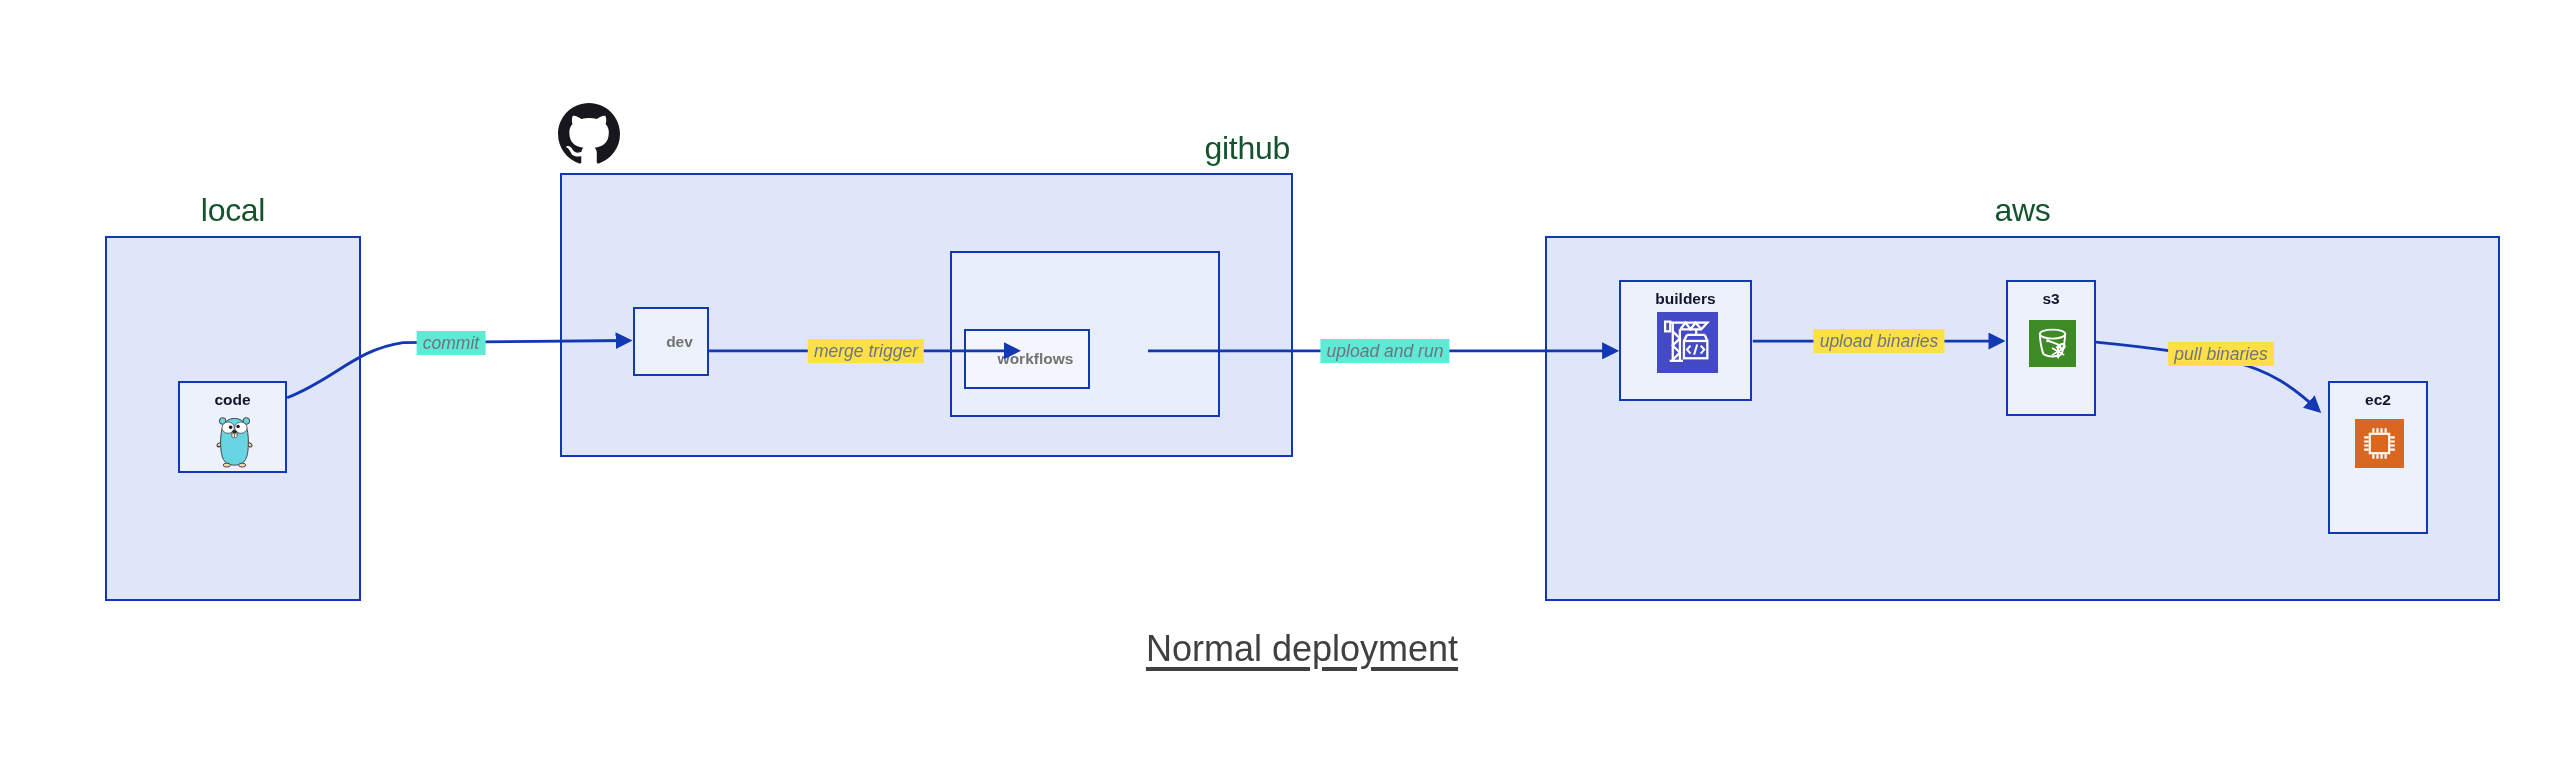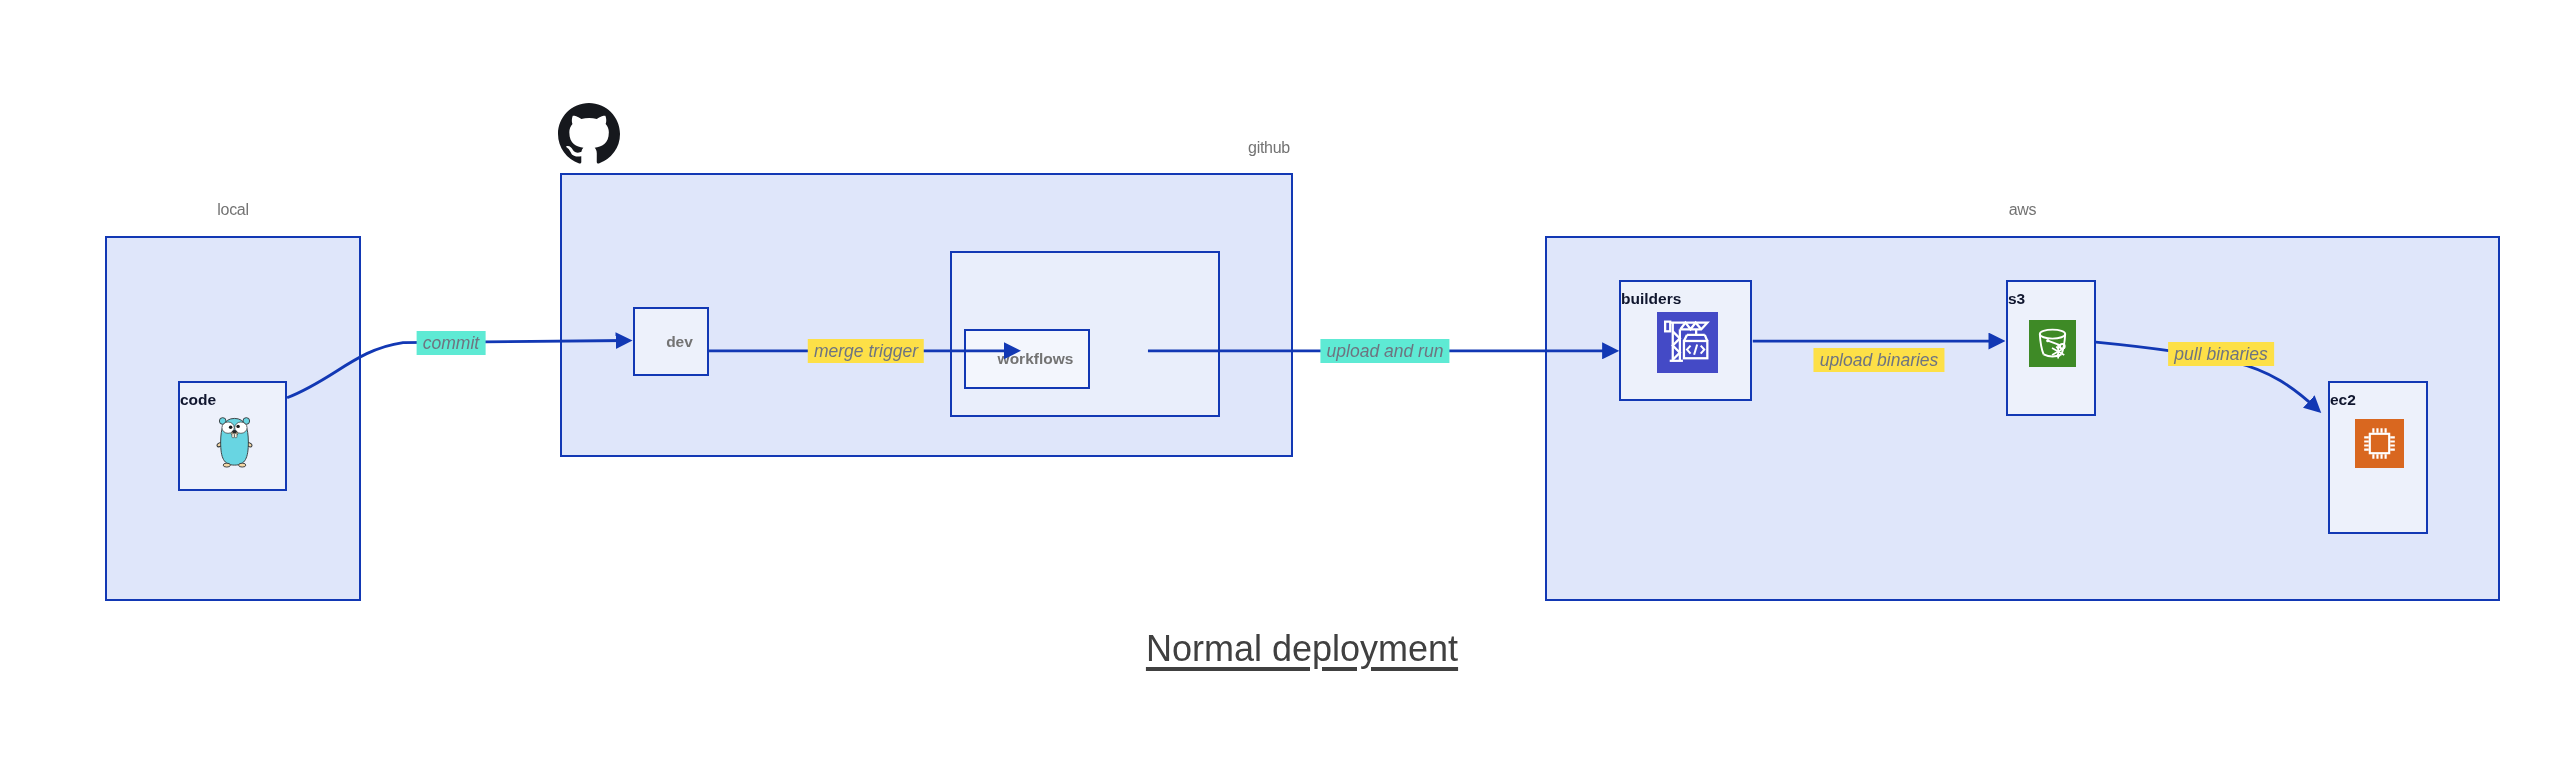--- a/index.html
+++ b/index.html
@@ -8,27 +8,27 @@
   .canvas{position:relative;width:2604px;height:781px;background:#ffffff;}
 
   
   .box{position:absolute;box-sizing:border-box;border:2.6px solid #1238b4;}
   .outer{background:#dfe6fa;}
   .mid{background:#e9eefb;}
   .inner{background:#f3f6fd;}
   .node{background:#edf1fb;}
 
   
-  .grp-label{position:absolute;height:30px;line-height:30px;font-size:16px;
-             color:#737373;letter-spacing:-0.3px;}
+  .grp-label{position:absolute;height:30px;line-height:30px;font-size:32px;
+             color:#14532d;letter-spacing:-0.3px;}
   .grp-label.center{text-align:center;}
   .grp-label.right{text-align:right;padding-right:3.1px;box-sizing:border-box;}
 
   
-  .node-label{position:absolute;top:8.2px;left:0;width:100%;
+  .node-label{position:absolute;top:8.2px;left:0;width:100%;text-align:center;
               font-weight:bold;font-size:15.5px;color:#10162e;}
   .node-label-center{position:absolute;inset:0;display:flex;align-items:center;
               justify-content:center;font-weight:bold;font-size:15.5px;color:#737373;margin-left:17px;}
 
   .icon{position:absolute;}
 
   
   .edges{position:absolute;left:0;top:0;z-index:5;pointer-events:none;}
 
   
@@ -54,21 +54,21 @@
 
   <div class="box outer" style="left:105px;top:236px;width:256px;height:365px"></div>
   <div class="box outer" style="left:560px;top:173px;width:733px;height:284px"></div>
   <div class="box outer" style="left:1545px;top:236px;width:955px;height:365px"></div>
   <div class="box mid" style="left:950px;top:251px;width:270px;height:166px"></div>
 
   <svg class="icon" style="left:558px;top:103px" width="62" height="62" viewBox="0 0 16 16">
     <path fill="#16181d" d="M8 0C3.58 0 0 3.58 0 8c0 3.54 2.29 6.53 5.47 7.59.4.07.55-.17.55-.38 0-.19-.01-.82-.01-1.49-2.01.37-2.53-.49-2.69-.94-.09-.23-.48-.94-.82-1.13-.28-.15-.68-.52-.01-.53.63-.01 1.08.58 1.23.82.72 1.21 1.87.87 2.33.66.07-.52.28-.87.51-1.07-1.78-.2-3.64-.89-3.64-3.95 0-.87.31-1.59.82-2.15-.08-.2-.36-1.02.08-2.12 0 0 .67-.21 2.2.82.64-.18 1.32-.27 2-.27s1.36.09 2 .27c1.53-1.04 2.2-.82 2.2-.82.44 1.1.16 1.92.08 2.12.51.56.82 1.27.82 2.15 0 3.07-1.87 3.75-3.65 3.95.29.25.54.73.54 1.48 0 1.07-.01 1.93-.01 2.2 0 .21.15.46.55.38A8.01 8.01 0 0 0 16 8c0-4.42-3.58-8-8-8z"></path>
   </svg>
 
-  <div class="box node" style="left:178px;top:381px;width:109px;height:110px">
+  <div class="box node" style="left:178px;top:381px;width:109px;height:92px">
     <div class="node-label">code</div>
     <svg class="icon" style="left:35px;top:31px" width="39" height="54" viewBox="0 0 76 104">
       <g stroke="#35393b" stroke-width="1.8">
         <circle cx="15" cy="13" r="6.5" fill="#68d5e2"></circle>
         <circle cx="61" cy="13" r="6.5" fill="#68d5e2"></circle>
         <ellipse cx="10" cy="59" rx="6.5" ry="3.6" fill="#f5d7a4" transform="rotate(-25 10 59)"></ellipse>
         <ellipse cx="66" cy="59" rx="6.5" ry="3.6" fill="#f5d7a4" transform="rotate(25 66 59)"></ellipse>
         <path d="M38 8 C17 8 11 27 11 54 C11 85 17 99 38 99 C59 99 65 85 65 54 C65 27 59 8 38 8 Z" fill="#68d5e2"></path>
         <ellipse cx="23" cy="99" rx="7" ry="3.8" fill="#f5d7a4"></ellipse>
         <ellipse cx="53" cy="99" rx="7" ry="3.8" fill="#f5d7a4"></ellipse>
@@ -165,19 +165,19 @@
       <path d="M1376 681 L1970 681" marker-end="url(#ah)"></path>
       <path d="M2228 681 L3131 681" marker-end="url(#ah)"></path>
       <path d="M3402 662 L3881 662" marker-end="url(#ah)"></path>
       <path d="M4068 664 C4170 674 4262 686 4336 703 C4405 719 4452 752 4497 794" marker-end="url(#ah)"></path>
     </g>
   </svg>
 
   <div class="edge-label bg-white" style="left:451px;top:343px">commit</div>
   <div class="edge-label bg-lav" style="left:866px;top:351px">merge trigger</div>
   <div class="edge-label bg-white" style="left:1385px;top:351px">upload and run</div>
-  <div class="edge-label bg-lav" style="left:1879px;top:360px">upload binaries</div>
+  <div class="edge-label bg-lav" style="left:1879px;top:341px">upload binaries</div>
   <div class="edge-label bg-lav" style="left:2221px;top:354px">pull binaries</div>
 
   <div class="title">Normal deployment</div>
 
 </div>
 
 
 </body></html>

